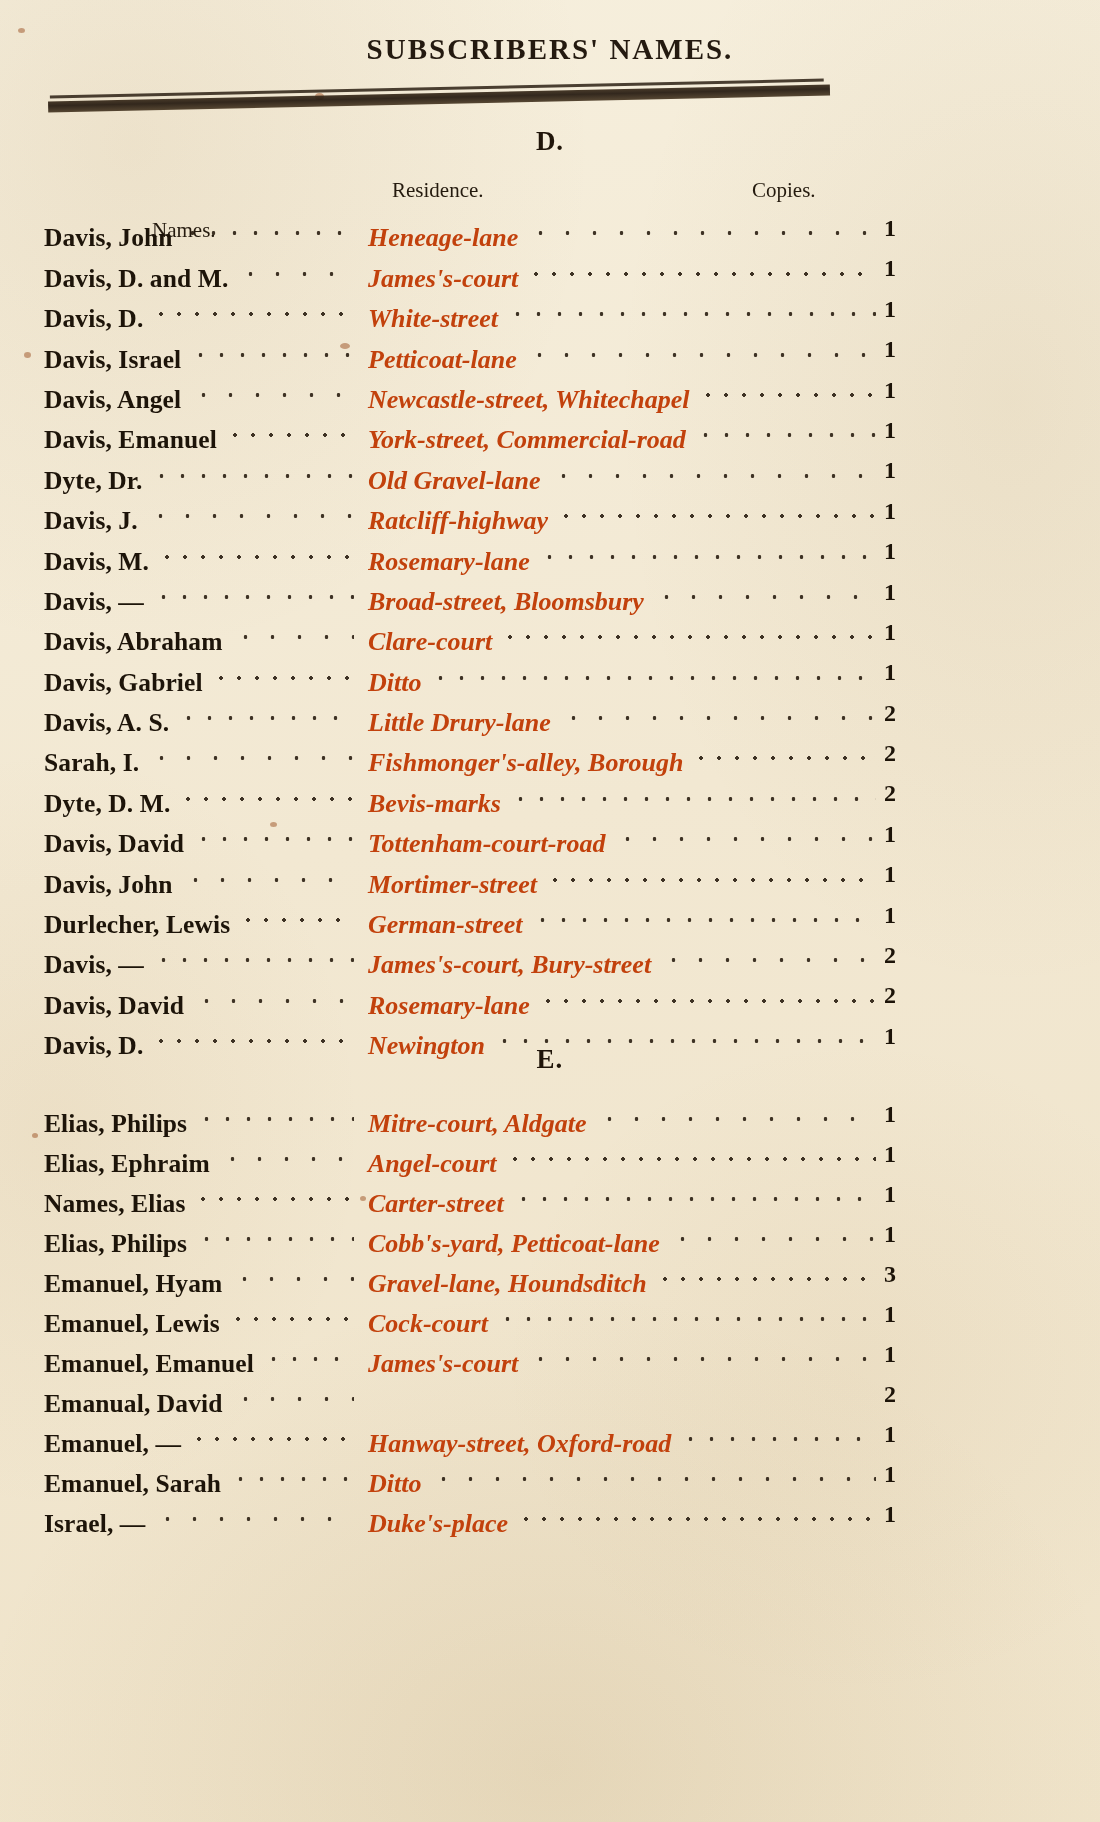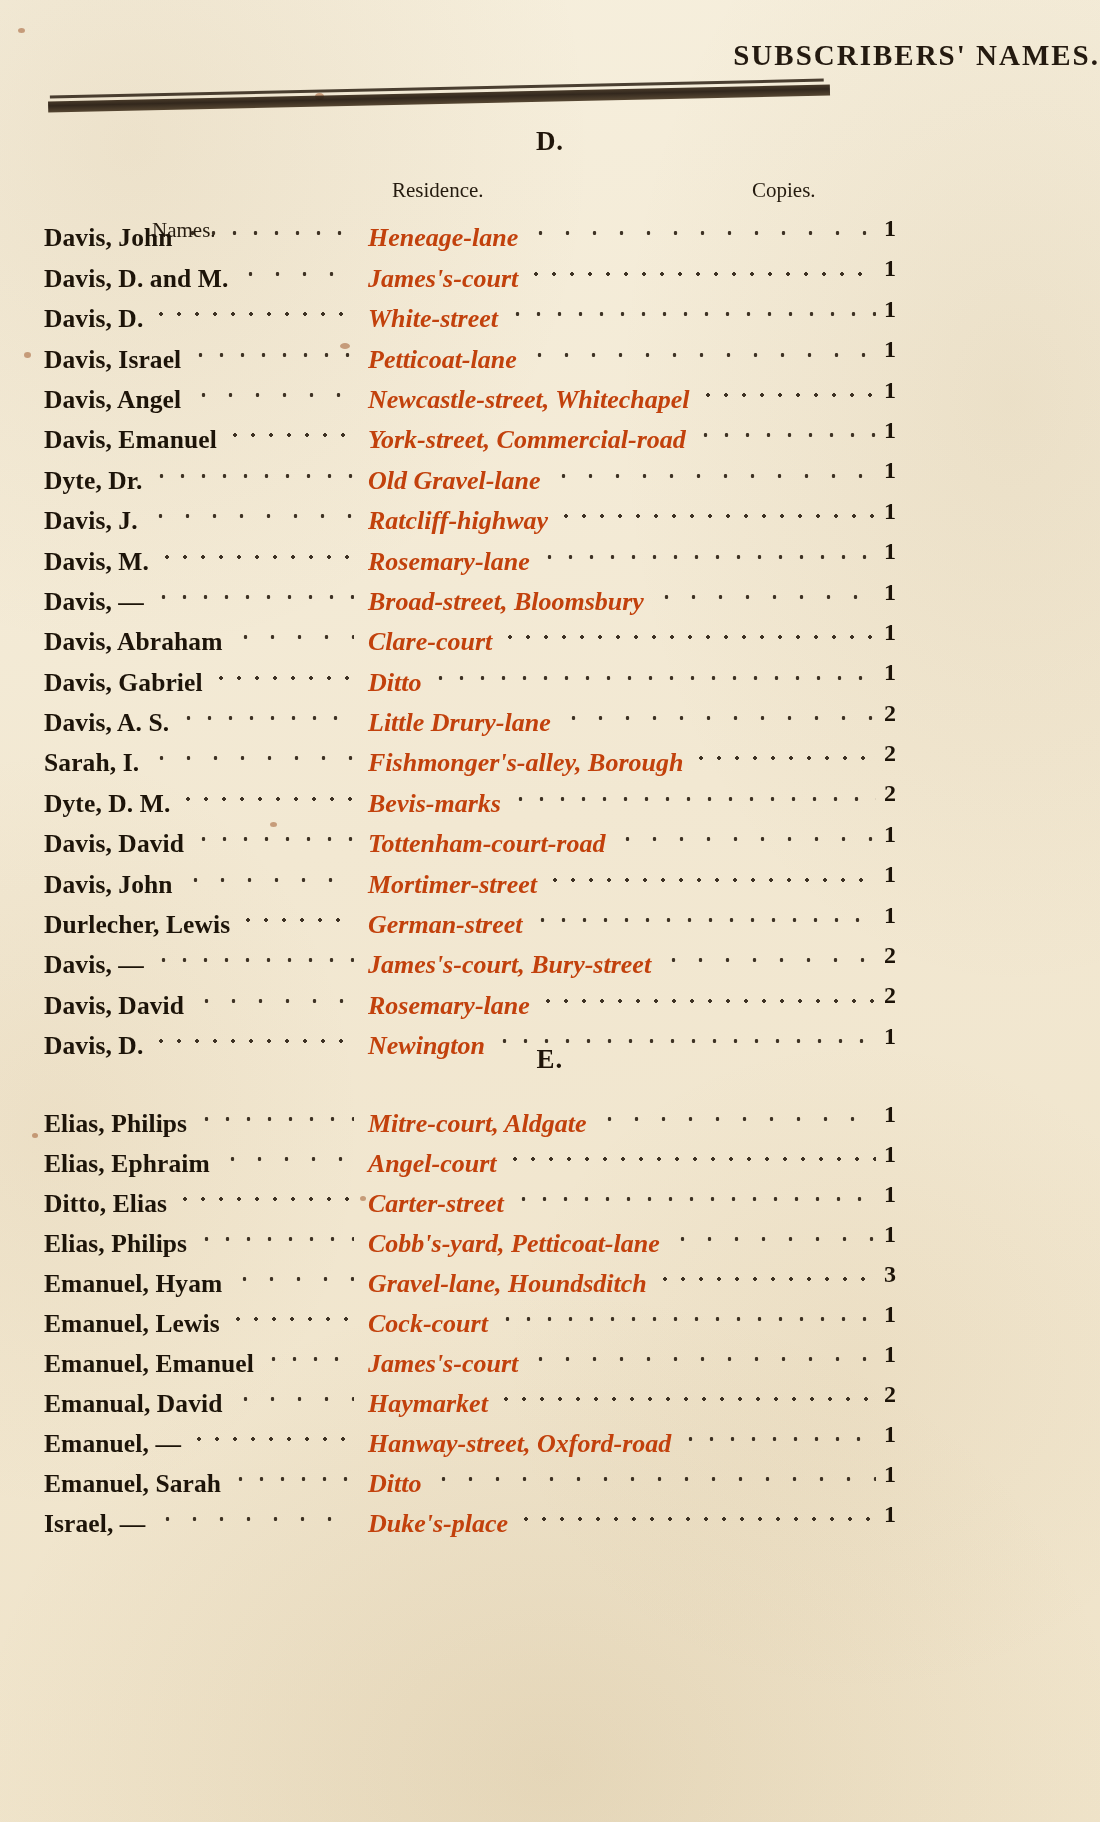--- a/index.html
+++ b/index.html
@@ -31,24 +31,24 @@
   }
   .page {
     position: relative;
     width: 1100px;
     height: 1822px;
   }
 
   
   .running-head {
     position: absolute;
-    top: 39px;
+    top: 33px;
     left: 0;
     right: 0;
-    text-align: right;
+    text-align: center;
   }
   .running-head .rh-text {
     font-family: "Liberation Serif", serif;
     font-size: 29px;
     letter-spacing: 2.0px;
     font-weight: 700;
     color: #241a10;
     display: inline-block;
     transform: scaleY(1.04);
   }
@@ -492,21 +492,21 @@
           <span class="leader sparse"></span>
         </div>
         <div class="cell-res">
           <span class="restext">Angel-court</span>
           <span class="leader tight"></span>
         </div>
         <div class="cell-copies"><span class="copytext">1</span></div>
       </div>
       <div class="row">
         <div class="cell-name">
-          <span class="nametext">Ditto, Elias</span>
+          <span class="nametext">Names, Elias</span>
           <span class="leader tight"></span>
         </div>
         <div class="cell-res">
           <span class="restext">Carter-street</span>
           <span class="leader "></span>
         </div>
         <div class="cell-copies"><span class="copytext">1</span></div>
       </div>
       <div class="row">
         <div class="cell-name">
@@ -549,24 +549,20 @@
         <div class="cell-res">
           <span class="restext">James's-court</span>
           <span class="leader sparse"></span>
         </div>
         <div class="cell-copies"><span class="copytext">1</span></div>
       </div>
       <div class="row">
         <div class="cell-name">
           <span class="nametext">Emanual, David</span>
           <span class="leader sparse"></span>
-        </div>
-        <div class="cell-res">
-          <span class="restext">Haymarket</span>
-          <span class="leader tight"></span>
         </div>
         <div class="cell-copies"><span class="copytext">2</span></div>
       </div>
       <div class="row">
         <div class="cell-name">
           <span class="nametext">Emanuel, —</span>
           <span class="leader tight"></span>
         </div>
         <div class="cell-res">
           <span class="restext">Hanway-street, Oxford-road</span>

